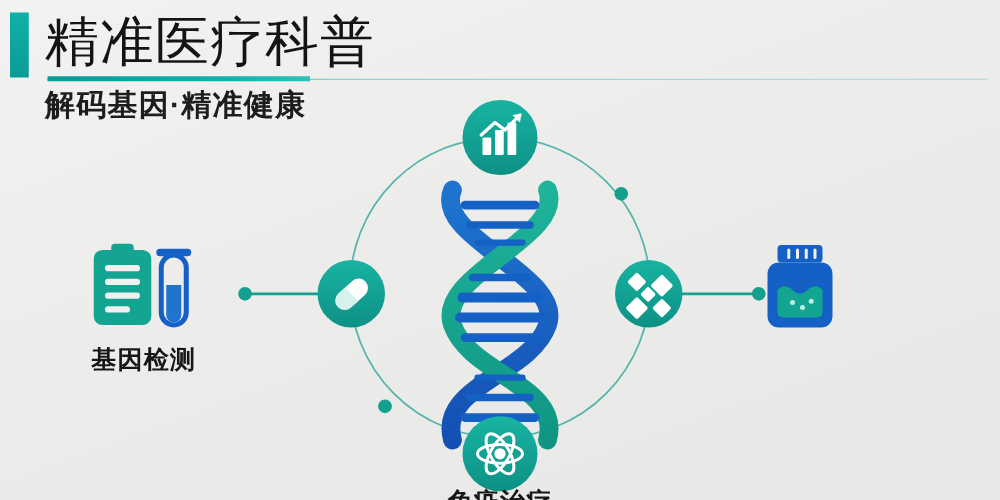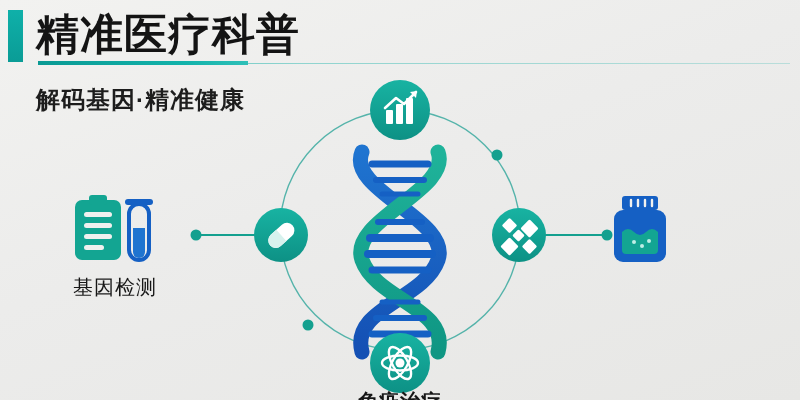--- a/index.html
+++ b/index.html
@@ -10,39 +10,39 @@
     overflow:hidden;
     position:relative;
   }
   .stage{position:absolute;inset:0;
     background:linear-gradient(160deg,#f2f2f0 0%,#ececeb 45%,#e7e7e5 100%);}
 
   
   .accent-bar{position:absolute;left:8px;top:10px;width:15px;height:52px;
     background:linear-gradient(180deg,#0fb0a9 0%,#0a9c96 100%);}
   .title{position:absolute;left:36px;top:5px;
-    font-size:43px;font-weight:bold;color:#141414;letter-spacing:1px;
+    font-size:43px;font-weight:normal;color:#141414;letter-spacing:1px;
     line-height:58px;white-space:nowrap;}
   .rule-wrap{position:absolute;left:38px;top:61px;width:752px;height:5px;}
   .rule-thin{position:absolute;left:0;top:2px;width:100%;height:1px;
     background:linear-gradient(90deg,#49bdb6 0%,#8fd4cf 35%,#b9ddda 100%);}
   .rule-thick{position:absolute;left:0;top:0;width:210px;height:4px;
     background:linear-gradient(90deg,#0a9a94 0%,#12b3ab 70%,#2fc0b8 100%);}
   .subtitle{position:absolute;left:36px;top:68px;
     font-size:24px;font-weight:bold;color:#1d1d1d;letter-spacing:1px;
-    white-space:nowrap;margin-top:16px;}
+    white-space:nowrap;}
 
   
   .diagram{position:absolute;left:0;top:70px;width:800px;height:330px;}
   .svg-layer{position:absolute;left:0;top:0;}
 
   
   .side-item{position:absolute;text-align:center;width:160px;}
   .side-item .icon{height:80px;display:flex;align-items:center;justify-content:center;}
-  .side-item .label{font-size:20px;font-weight:normal;color:#161616;
+  .side-item .label{font-size:20px;font-weight:bold;color:#161616;
     letter-spacing:1px;margin-top:4px;}
   #item-left{left:35px;top:190px;}
   #item-right{left:560px;top:190px;}
 
   .bottom-label{position:absolute;left:320px;top:388px;width:160px;
     text-align:center;font-size:20px;font-weight:bold;color:#161616;
     letter-spacing:1px;overflow:hidden;height:12px;}
 
   .watermark{position:absolute;right:10px;bottom:2px;font-size:11px;
     color:#dcdcda;letter-spacing:1px;}

